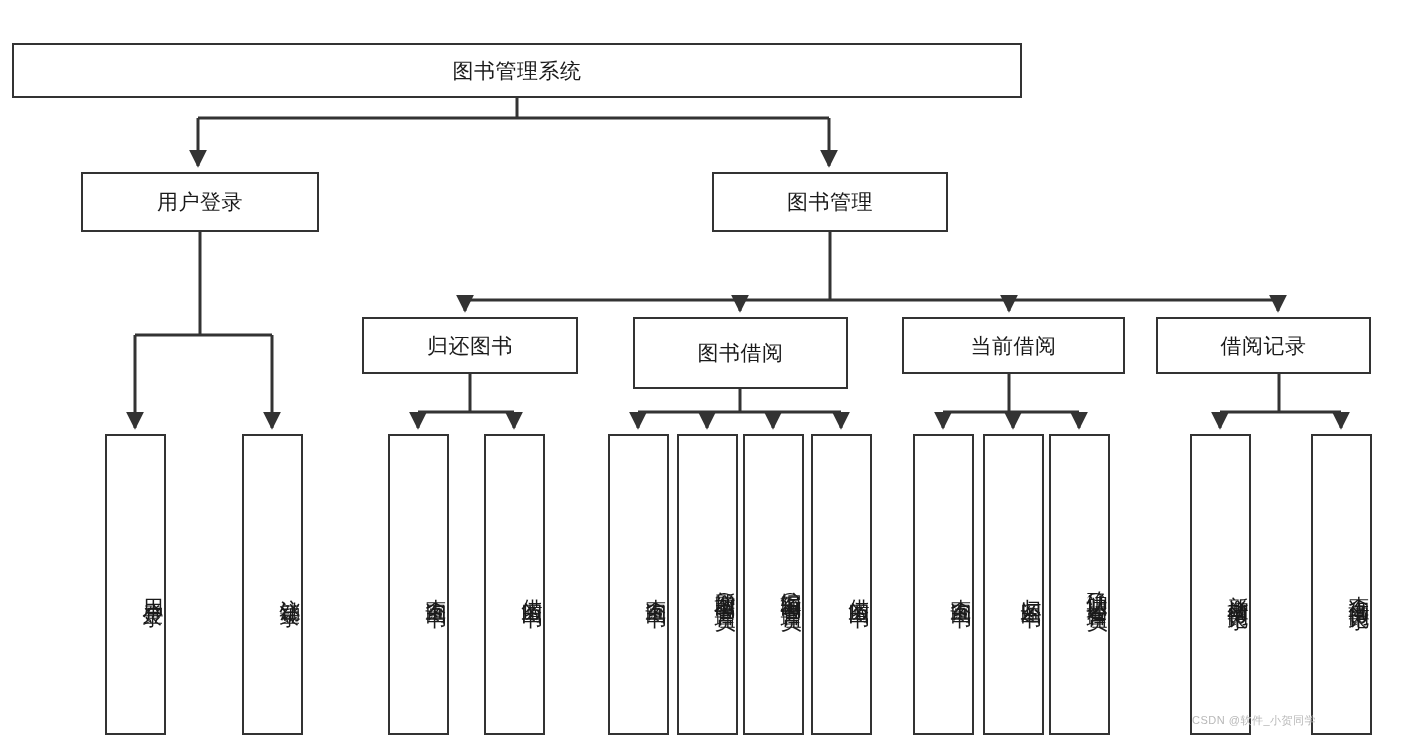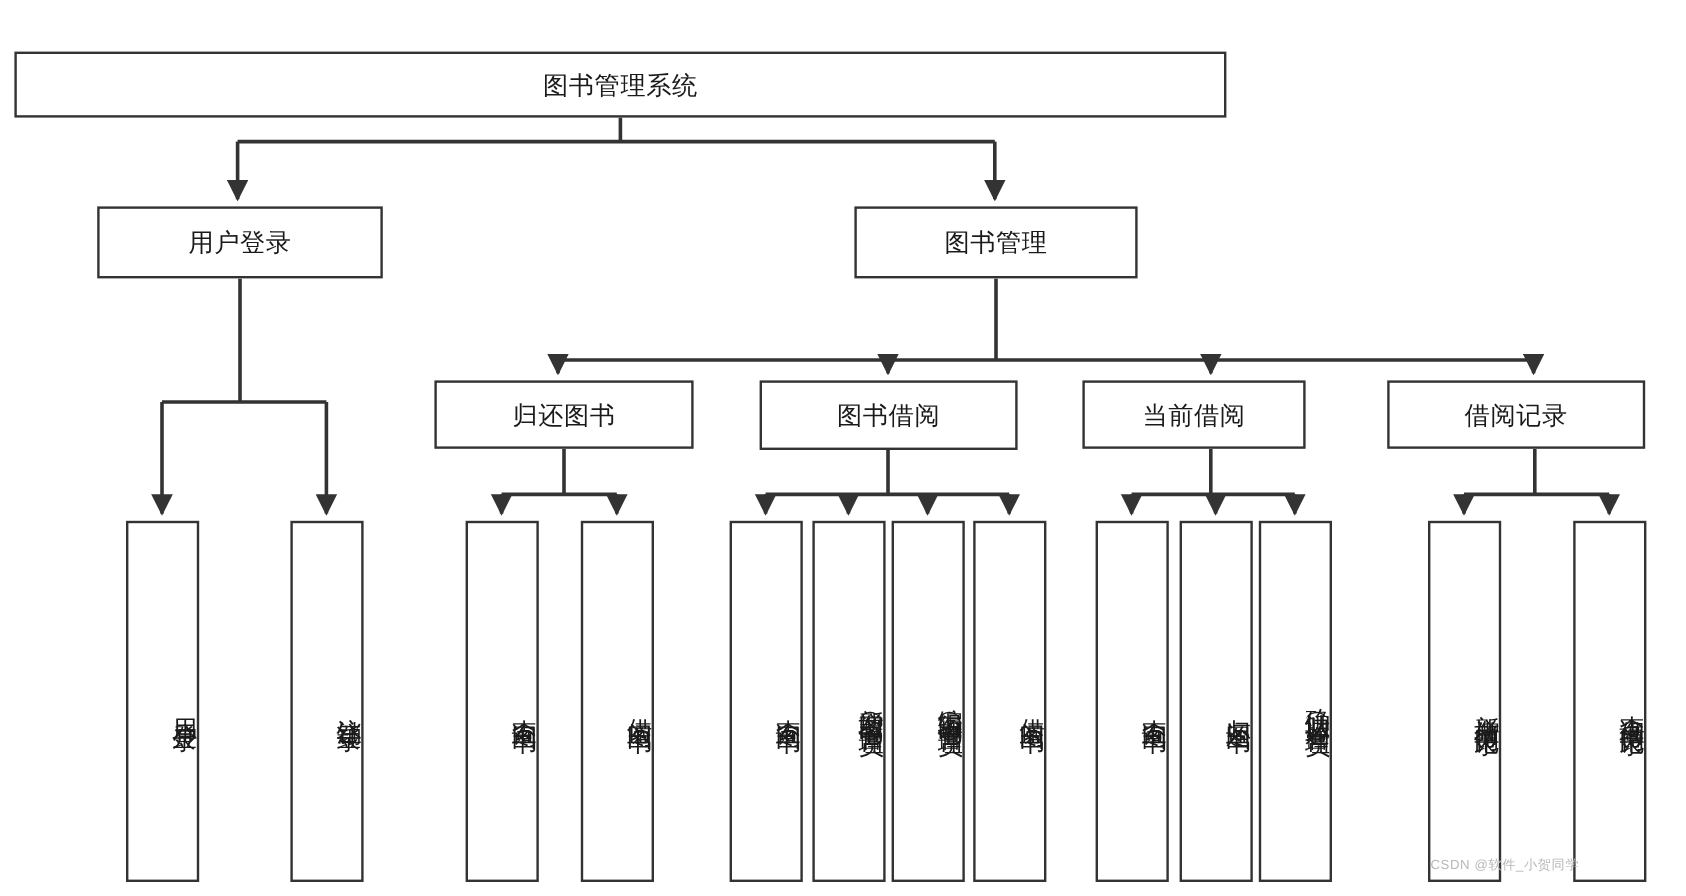--- a/index.html
+++ b/index.html
@@ -110,22 +110,22 @@
       <path d="M 1341 412 L 1341 428" marker-end="url(#arrow)"></path>
     </g>
   </svg>
 
   <div class="node node-h" style="left:12px; top:11px; width:1010px; height:55px;margin-top:32px;">图书管理系统</div>
 
   <div class="node node-h" style="left:81px; top:172px; width:238px; height:60px;">用户登录</div>
   <div class="node node-h" style="left:712px; top:172px; width:236px; height:60px;">图书管理</div>
 
   <div class="node node-h" style="left:362px; top:317px; width:216px; height:57px;">归还图书</div>
-  <div class="node node-h" style="left:633px; top:317px; width:215px; height:58px;text-align:right;">图书借阅</div>
-  <div class="node node-h" style="left:902px; top:317px; width:186px; height:57px;">当前借阅</div>
+  <div class="node node-h" style="left:633px; top:317px; width:215px; height:72px;text-align:right;">图书借阅</div>
+  <div class="node node-h" style="left:902px; top:317px; width:223px; height:57px;">当前借阅</div>
   <div class="node node-h" style="left:1156px; top:317px; width:215px; height:57px;">借阅记录</div>
 
   <div class="node node-v" style="left:105px; top:434px; width:61px; height:301px;">用户登录</div>
   <div class="node node-v" style="left:242px; top:434px; width:61px; height:301px;">注销登录</div>
   <div class="node node-v" style="left:388px; top:434px; width:61px; height:301px;">查询图书</div>
   <div class="node node-v" style="left:484px; top:434px; width:61px; height:301px;">借阅图书</div>
   <div class="node node-v" style="left:608px; top:434px; width:61px; height:301px;">查询图书</div>
   <div class="node node-v" style="left:677px; top:434px; width:61px; height:301px;">新增图书（管理员）</div>
   <div class="node node-v" style="left:743px; top:434px; width:61px; height:301px;">编辑图书（管理员）</div>
   <div class="node node-v" style="left:811px; top:434px; width:61px; height:301px;">借阅图书</div>

